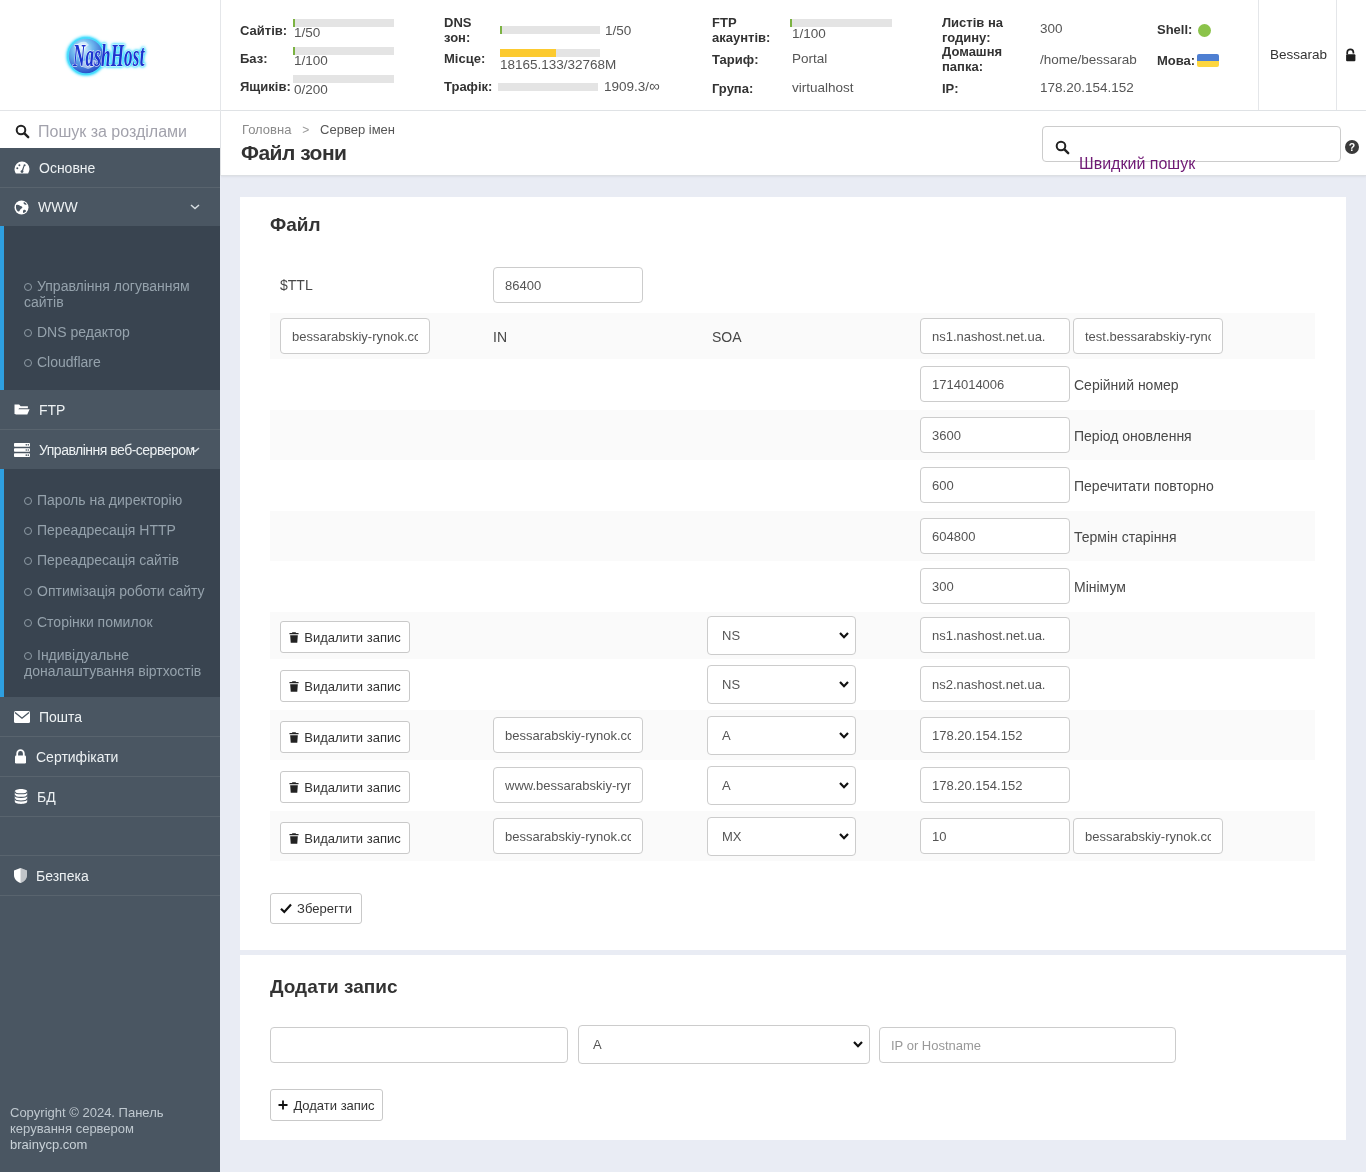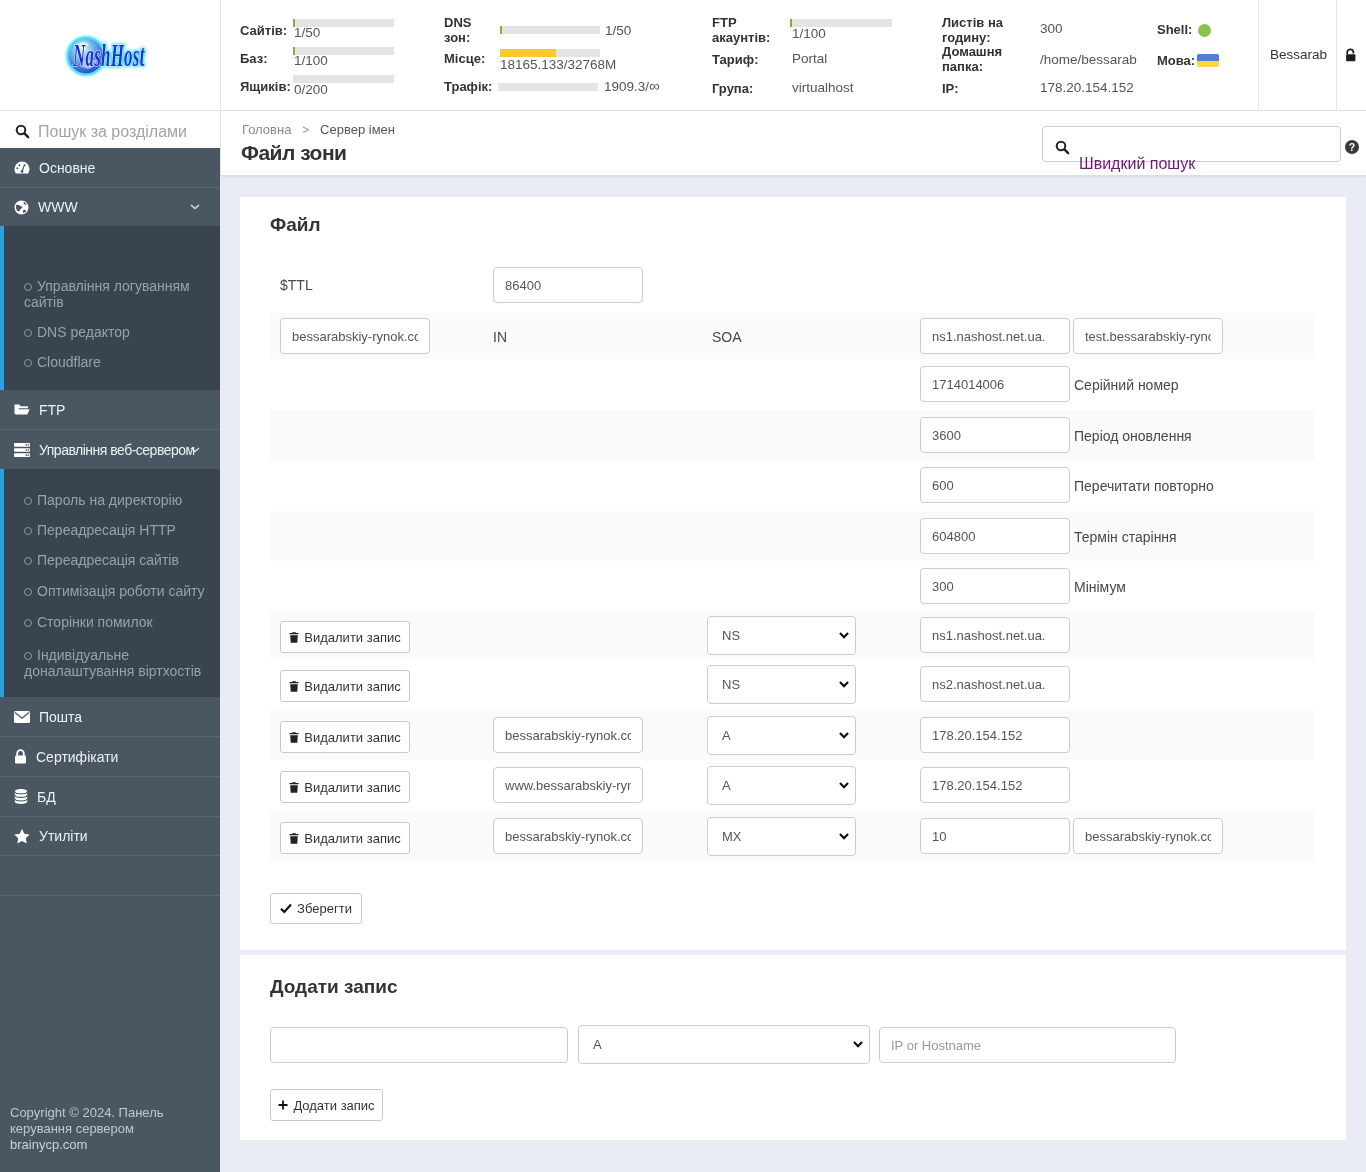--- a/index.html
+++ b/index.html
@@ -304,23 +304,24 @@
         <path fill="#fff" d="M7 0C3.4 0 .8 1 .8 2.4v10.2C.8 14 3.4 15 7 15s6.2-1 6.2-2.4V2.4C13.2 1 10.6 0 7 0z"></path>
         <g fill="none" stroke="#4a5662" stroke-width="1.1">
           <path d="M.8 2.4C.8 3.7 3.4 4.8 7 4.8s6.2-1.1 6.2-2.4"></path>
           <path d="M.8 6C.8 7.3 3.4 8.4 7 8.4S13.2 7.3 13.2 6"></path>
           <path d="M.8 9.6c0 1.3 2.6 2.4 6.2 2.4s6.2-1.1 6.2-2.4"></path>
         </g>
       </svg>
       <span>БД</span>
     </div>
 <div class="sep" style="top:816px"></div>
-<div class="mi" style="top:817px;height:38px">
-      <svg width="16" height="15" viewBox="0 0 16 15">
-        <path fill="#fff" d="M8 0l2.35 4.76 5.25.76-3.8 3.7.9 5.23L8 12l-4.7 2.45.9-5.23L.4 5.52l5.25-.76z"></path>
-      </svg>
-      <span>Утиліти</span>
-    </div>
 <div class="sep" style="top:855px"></div>
+<div class="mi" style="top:856px;height:39px">
+      <svg width="13" height="15" viewBox="0 0 13 15">
+        <path fill="#fff" d="M6.5 0 13 2.4V7c0 3.9-2.8 6.7-6.5 8C2.8 13.7 0 10.9 0 7V2.4z"></path>
+        <path fill="#4a5662" opacity=".35" d="M6.5 0 13 2.4V7c0 3.9-2.8 6.7-6.5 8z"></path>
+      </svg>
+      <span>Безпека</span>
+    </div>
 <div class="sep" style="top:895px"></div>
 <div class="ab" style="left:10px;top:1105px;width:206px;font-size:13px;line-height:15.8px;color:#bfc8cf">Copyright © 2024. Панель керування сервером<br><span style="color:#c9d2d8">brainycp.com</span></div>
 
 </div>
 
 </body></html>

